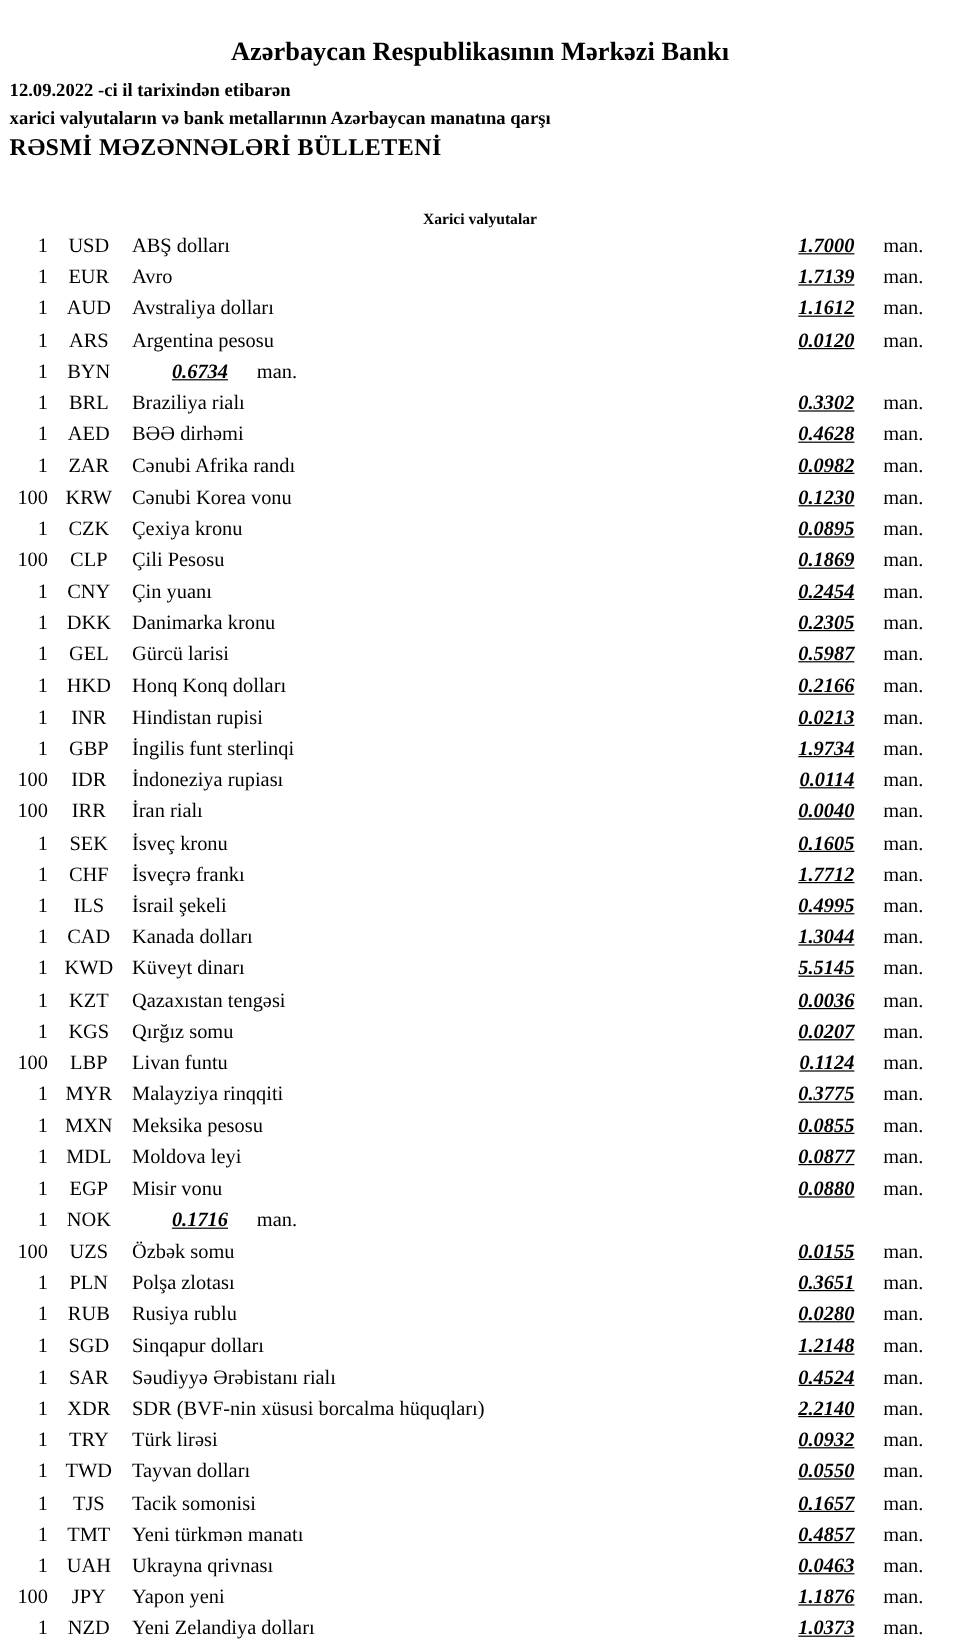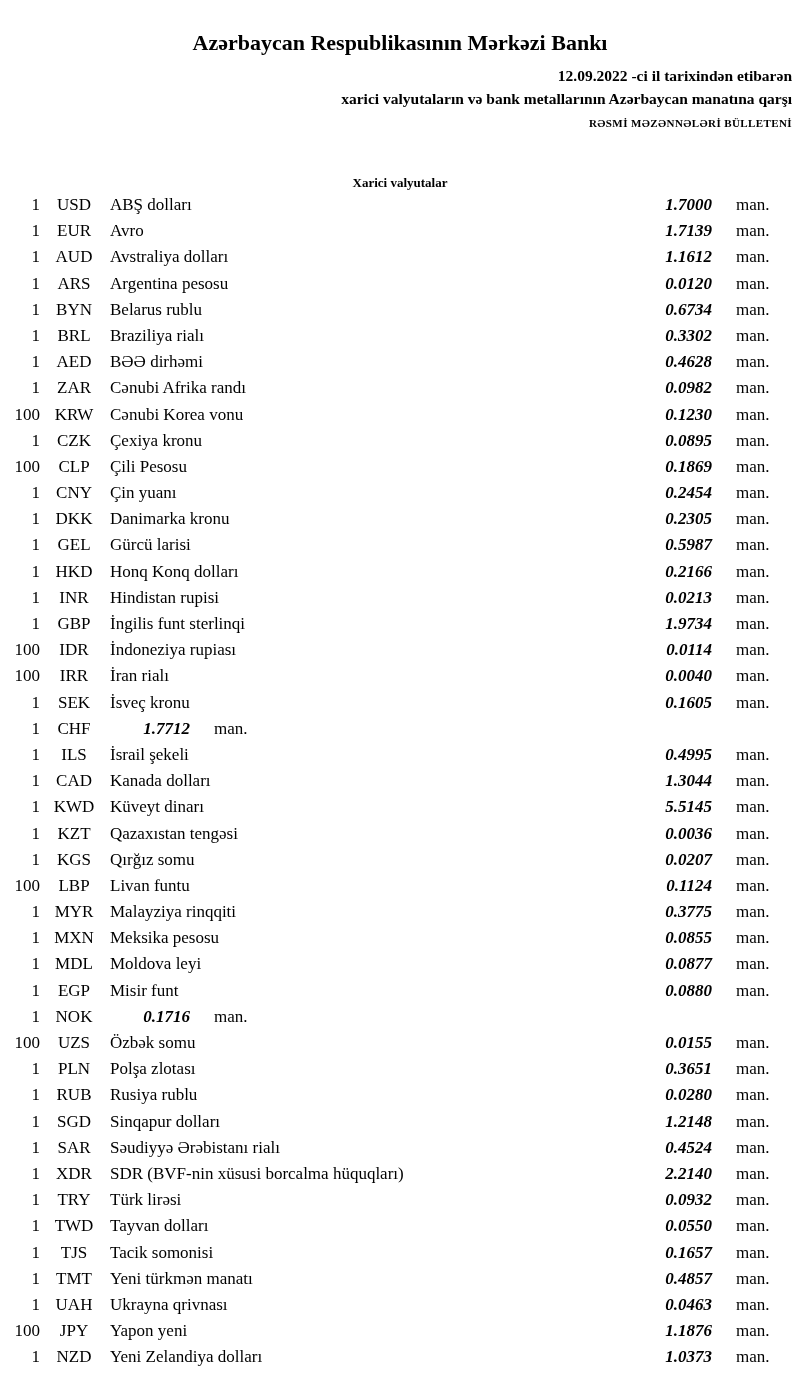--- a/index.html
+++ b/index.html
@@ -20,27 +20,27 @@
     margin-top: 16px;
   }
   .bank-title {
     text-align: center;
     font-weight: bold;
     font-size: 22px;
     line-height: 30px;
     margin: 4px 0 6px 0;
   }
   .sub {
-    text-align: right;
+    text-align: left;
     font-weight: bold;
     font-size: 15.5px;
     line-height: 23px;
   }
   .bulletin {
-    font-size: 11px;
+    font-size: 20px;
     letter-spacing: 0.4px;
     margin-top: 2px;
   }
   .section-title {
     text-align: center;
     font-weight: bold;
     font-size: 13px;
     margin-top: 40px;
     margin-bottom: 4px;
   }
@@ -70,20 +70,21 @@
     margin-left: 10px;
     overflow: hidden;
   }
   .rate {
     width: 90px;
     flex: none;
     text-align: right;
     font-weight: bold;
     font-style: italic;
     margin-right: 10px;
+    text-decoration: underline;
   }
   .unit {
     width: 56px;
     flex: none;
     padding-left: 14px;
     box-sizing: content-box;
   }
 </style>
 </head>
 <body>
@@ -125,21 +126,20 @@
     <span class="qty">1</span>
     <span class="code">ARS</span>
     <span class="name">Argentina pesosu</span>
     <span class="rate">0.0120</span>
     <span class="unit">man.</span>
   </div>
 
   <div class="row">
     <span class="qty">1</span>
     <span class="code">BYN</span>
-    <span class="name">Belarus rublu</span>
     <span class="rate">0.6734</span>
     <span class="unit">man.</span>
   </div>
 
   <div class="row">
     <span class="qty">1</span>
     <span class="code">BRL</span>
     <span class="name">Braziliya rialı</span>
     <span class="rate">0.3302</span>
     <span class="unit">man.</span>
@@ -253,20 +253,21 @@
     <span class="qty">1</span>
     <span class="code">SEK</span>
     <span class="name">İsveç kronu</span>
     <span class="rate">0.1605</span>
     <span class="unit">man.</span>
   </div>
 
   <div class="row">
     <span class="qty">1</span>
     <span class="code">CHF</span>
+    <span class="name">İsveçrə frankı</span>
     <span class="rate">1.7712</span>
     <span class="unit">man.</span>
   </div>
 
   <div class="row">
     <span class="qty">1</span>
     <span class="code">ILS</span>
     <span class="name">İsrail şekeli</span>
     <span class="rate">0.4995</span>
     <span class="unit">man.</span>
@@ -332,21 +333,21 @@
     <span class="qty">1</span>
     <span class="code">MDL</span>
     <span class="name">Moldova leyi</span>
     <span class="rate">0.0877</span>
     <span class="unit">man.</span>
   </div>
 
   <div class="row">
     <span class="qty">1</span>
     <span class="code">EGP</span>
-    <span class="name">Misir funt</span>
+    <span class="name">Misir vonu</span>
     <span class="rate">0.0880</span>
     <span class="unit">man.</span>
   </div>
 
   <div class="row">
     <span class="qty">1</span>
     <span class="code">NOK</span>
     <span class="rate">0.1716</span>
     <span class="unit">man.</span>
   </div>

